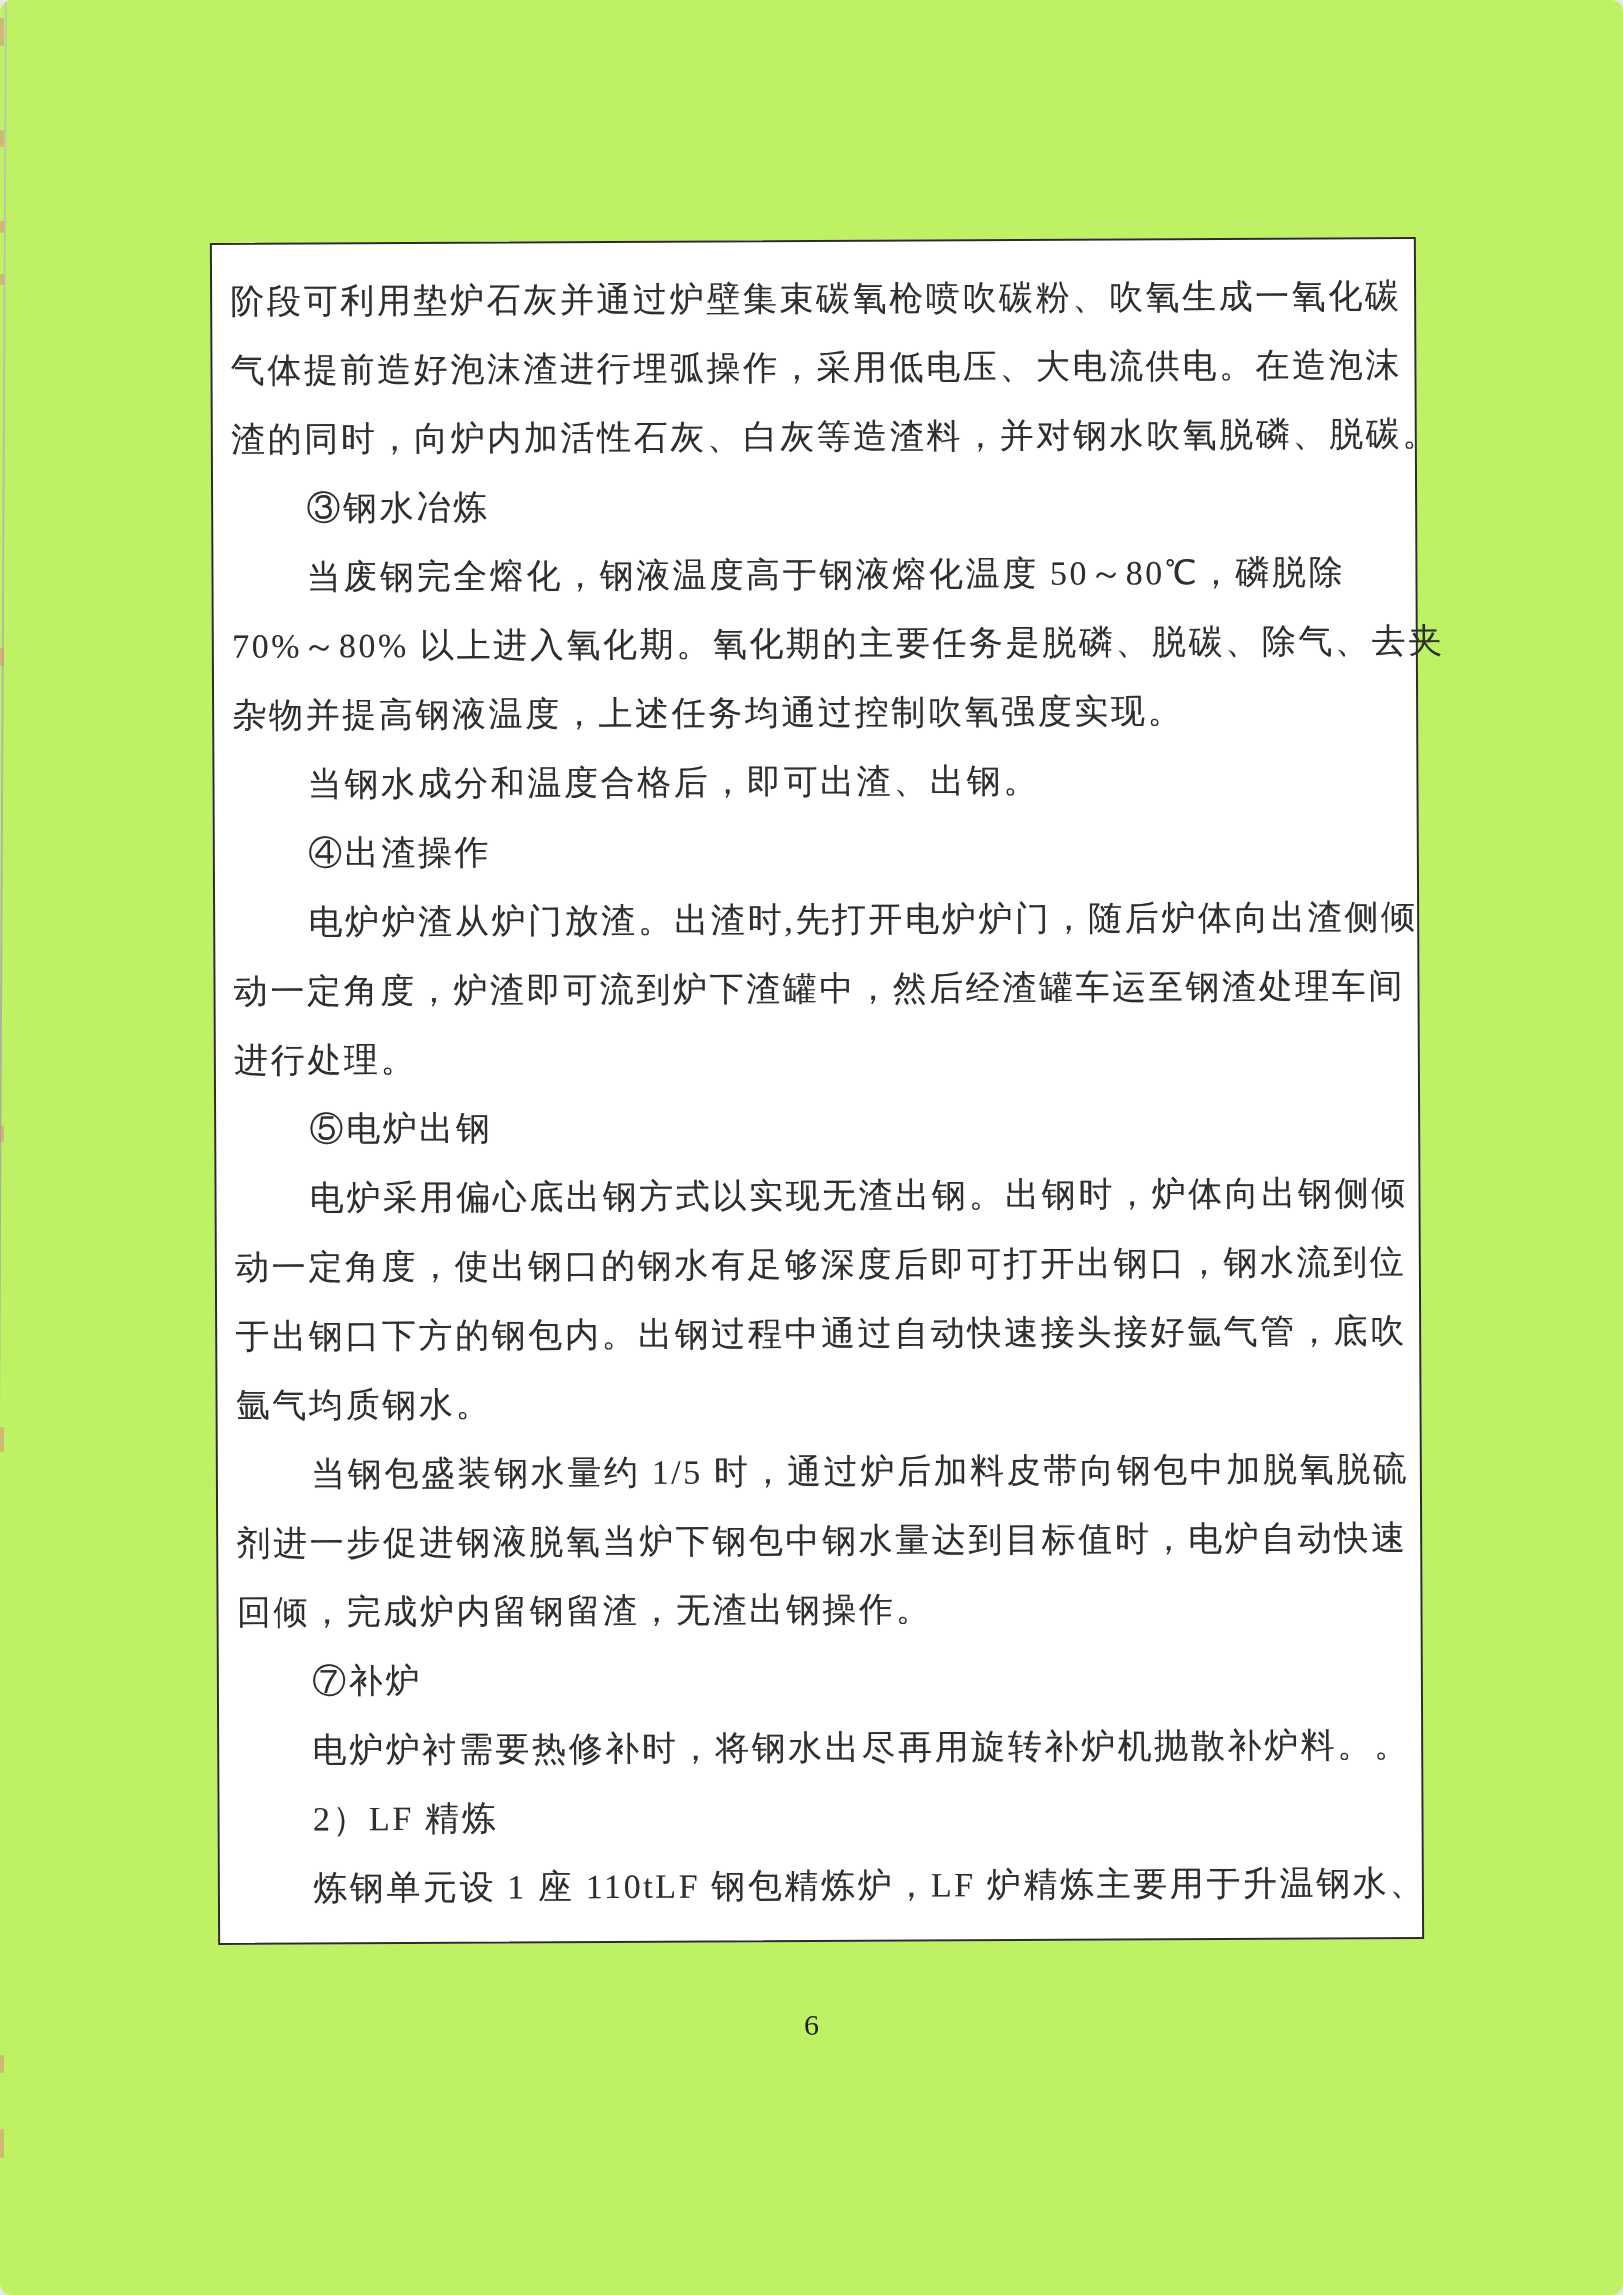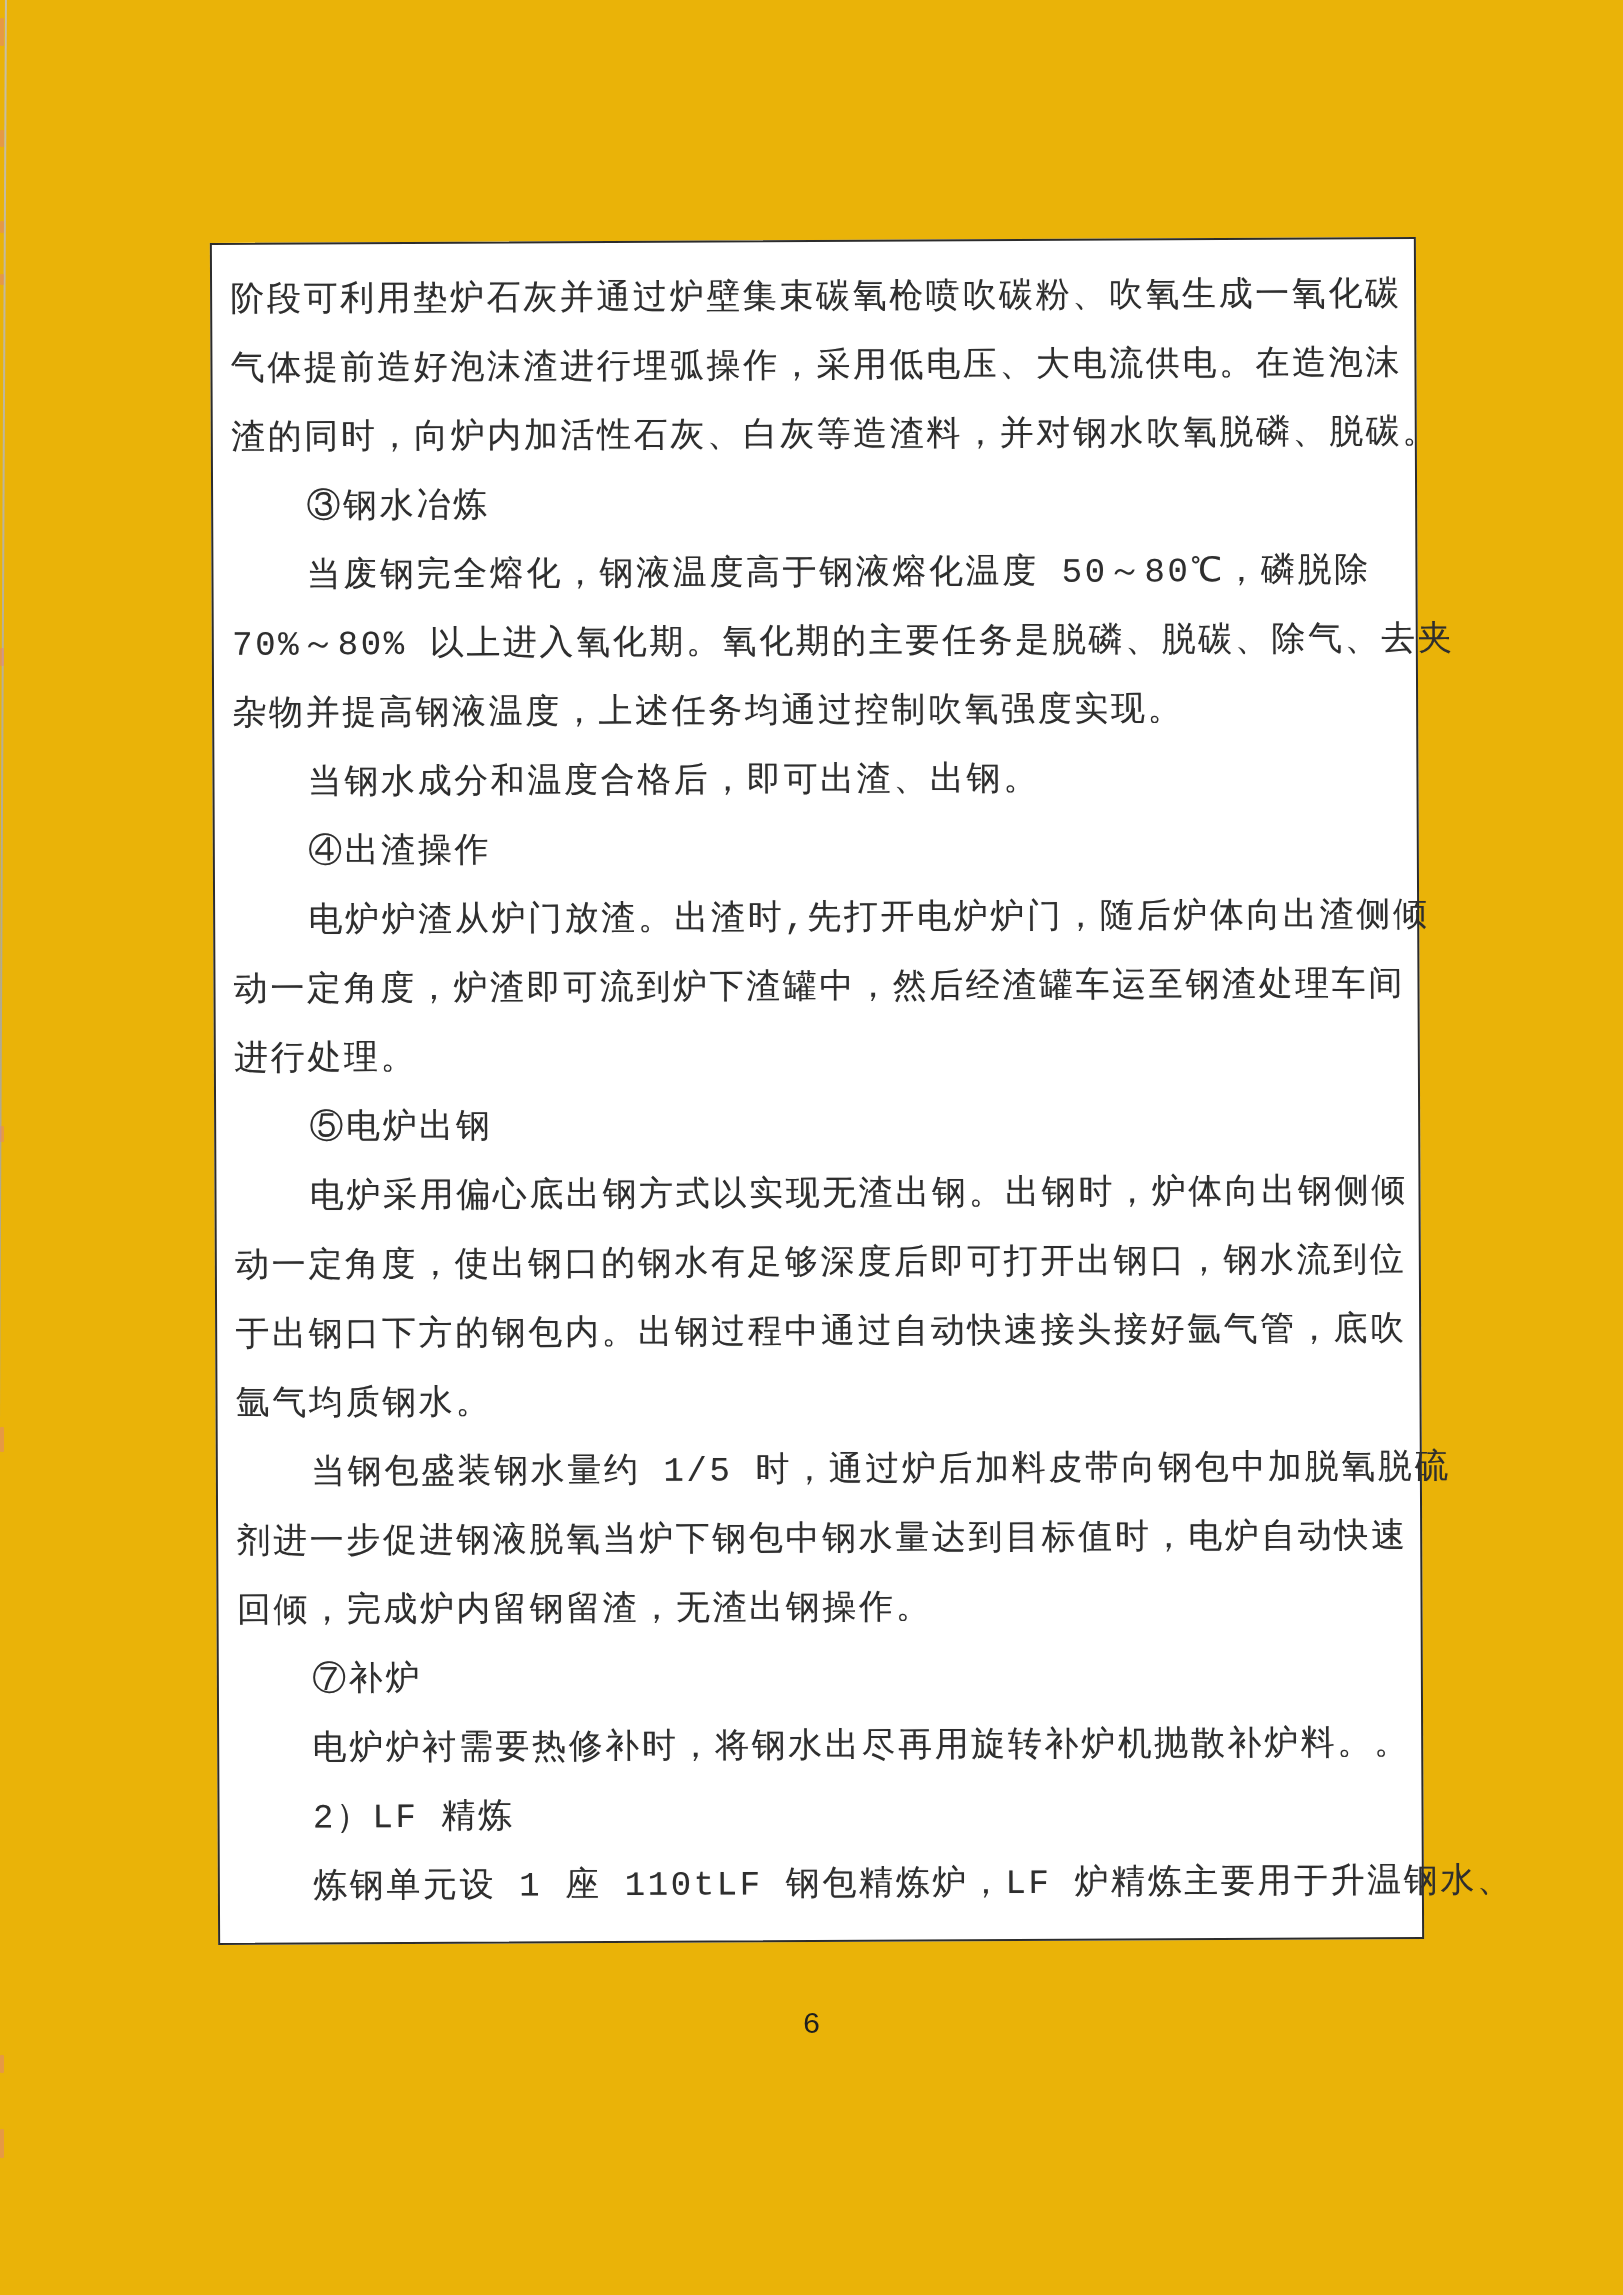--- a/index.html
+++ b/index.html
@@ -4,23 +4,24 @@
 <style>
   html, body {
     margin: 0;
     padding: 0;
     background: #e8e8e8;
   }
   .page {
     position: relative;
     width: 1623px;
     height: 2295px;
-    background: #eab308;
+    background: #bef264;
     overflow: hidden;
-    font-family: Liberation Mono, monospace;
+    font-family: Liberation Serif, serif;
+    border-radius: 12px;
   }
   
   .edge-line {
     position: absolute;
     left: 4.6px;
     top: -7.9px;
     width: 2px;
     height: 2317px;
     background: linear-gradient(to bottom, #c2c2c2 0%, #a9a9a9 40%, #9d9d9d 100%);
     transform: rotate(0.28deg);

